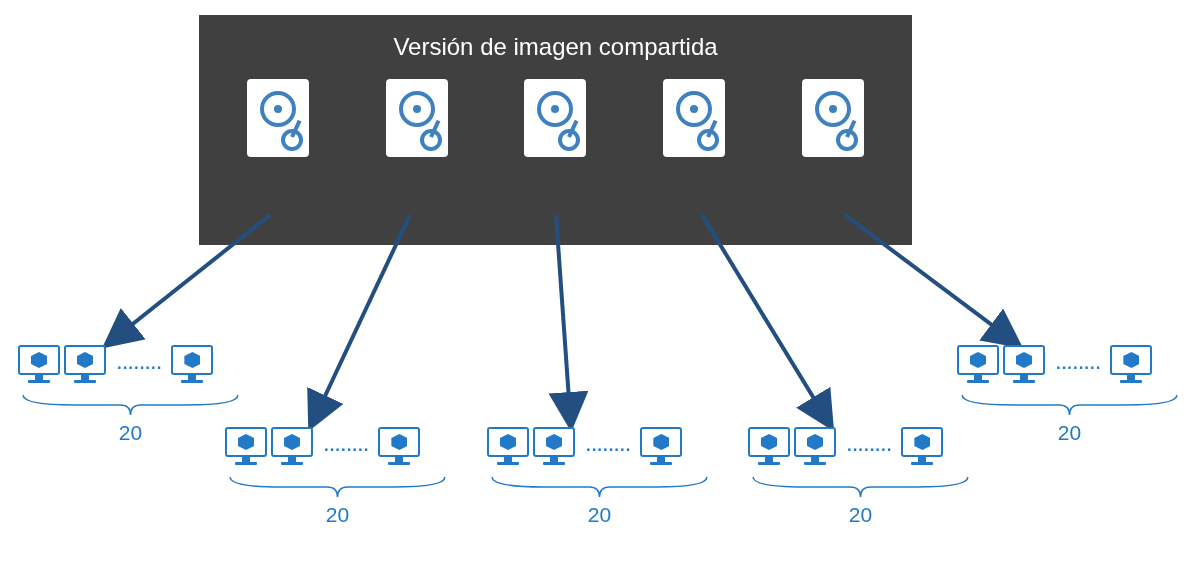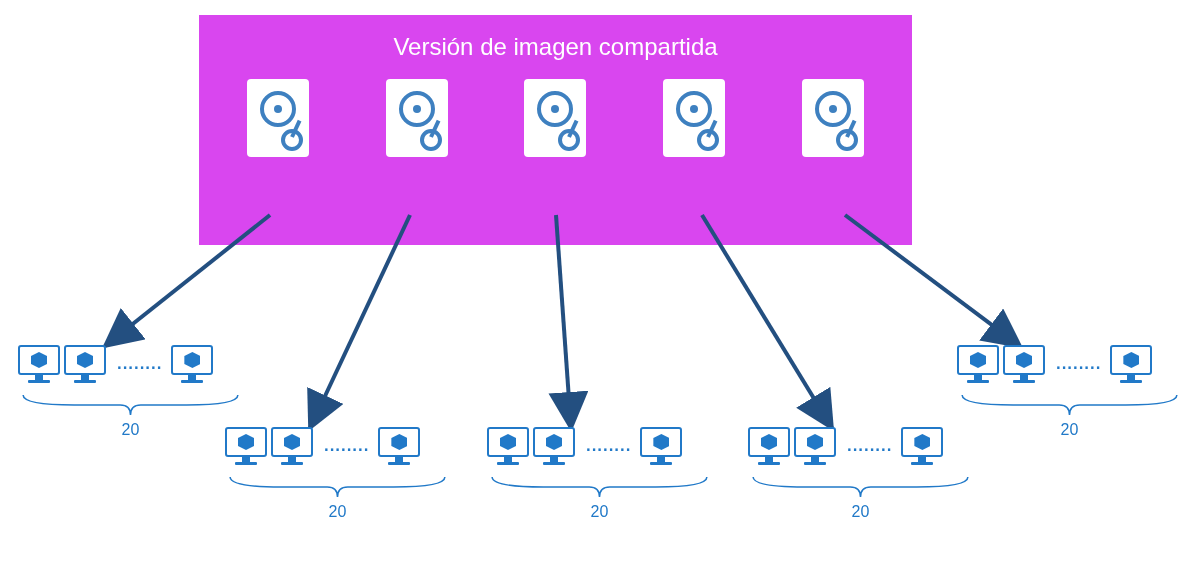--- a/index.html
+++ b/index.html
@@ -10,21 +10,21 @@
     height: 561px;
     position: relative;
     overflow: hidden;
   }
   .shared-box {
     position: absolute;
     left: 199px;
     top: 15px;
     width: 713px;
     height: 230px;
-    background: #d946ef;
+    background: #404040;
     color: #fff;
     text-align: center;
   }
   .shared-title {
     font-size: 24px;
     font-weight: 400;
     margin-top: 18px;
   }
   .shared-sub {
     font-family: Consolas, "Courier New", monospace;
@@ -154,21 +154,21 @@
     height: 26px;
     margin-top: 6px;
   }
   .brace svg {
     width: 100%;
     height: 26px;
     display: block;
   }
   .count {
     color: #2179c8;
-    font-size: 16px;
+    font-size: 21px;
     margin-top: 2px;
   }
 
   
   svg.arrows {
     position: absolute;
     left: 0;
     top: 0;
     width: 1200px;
     height: 561px;

